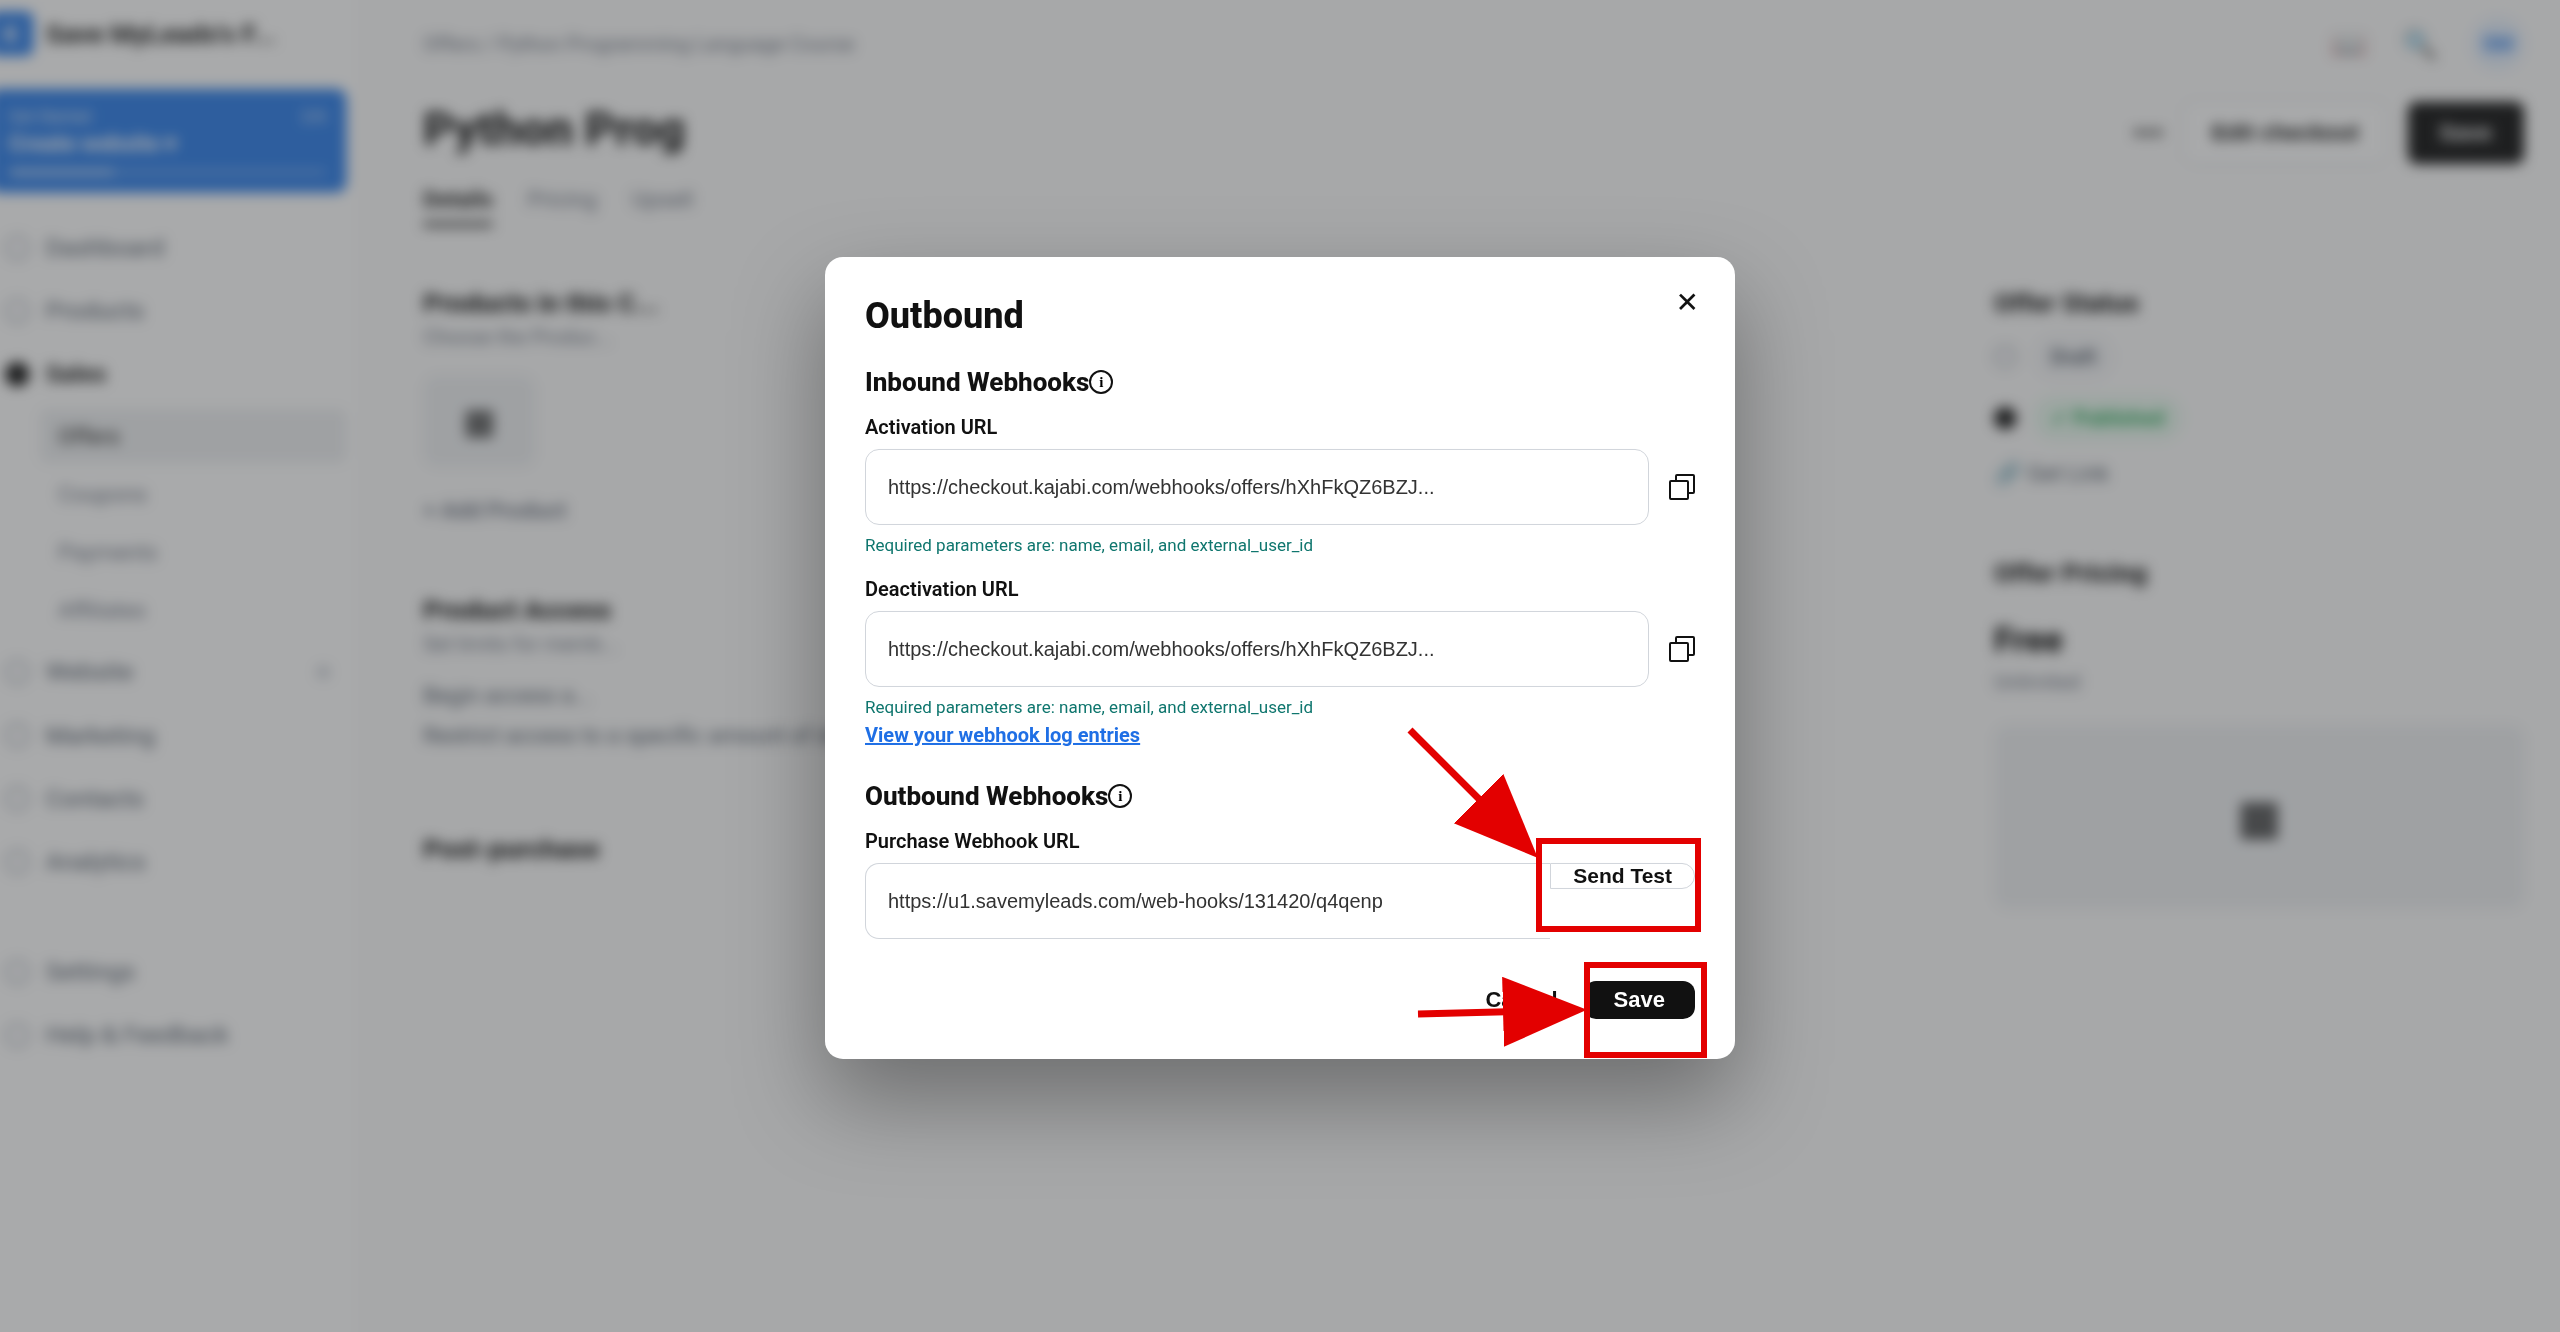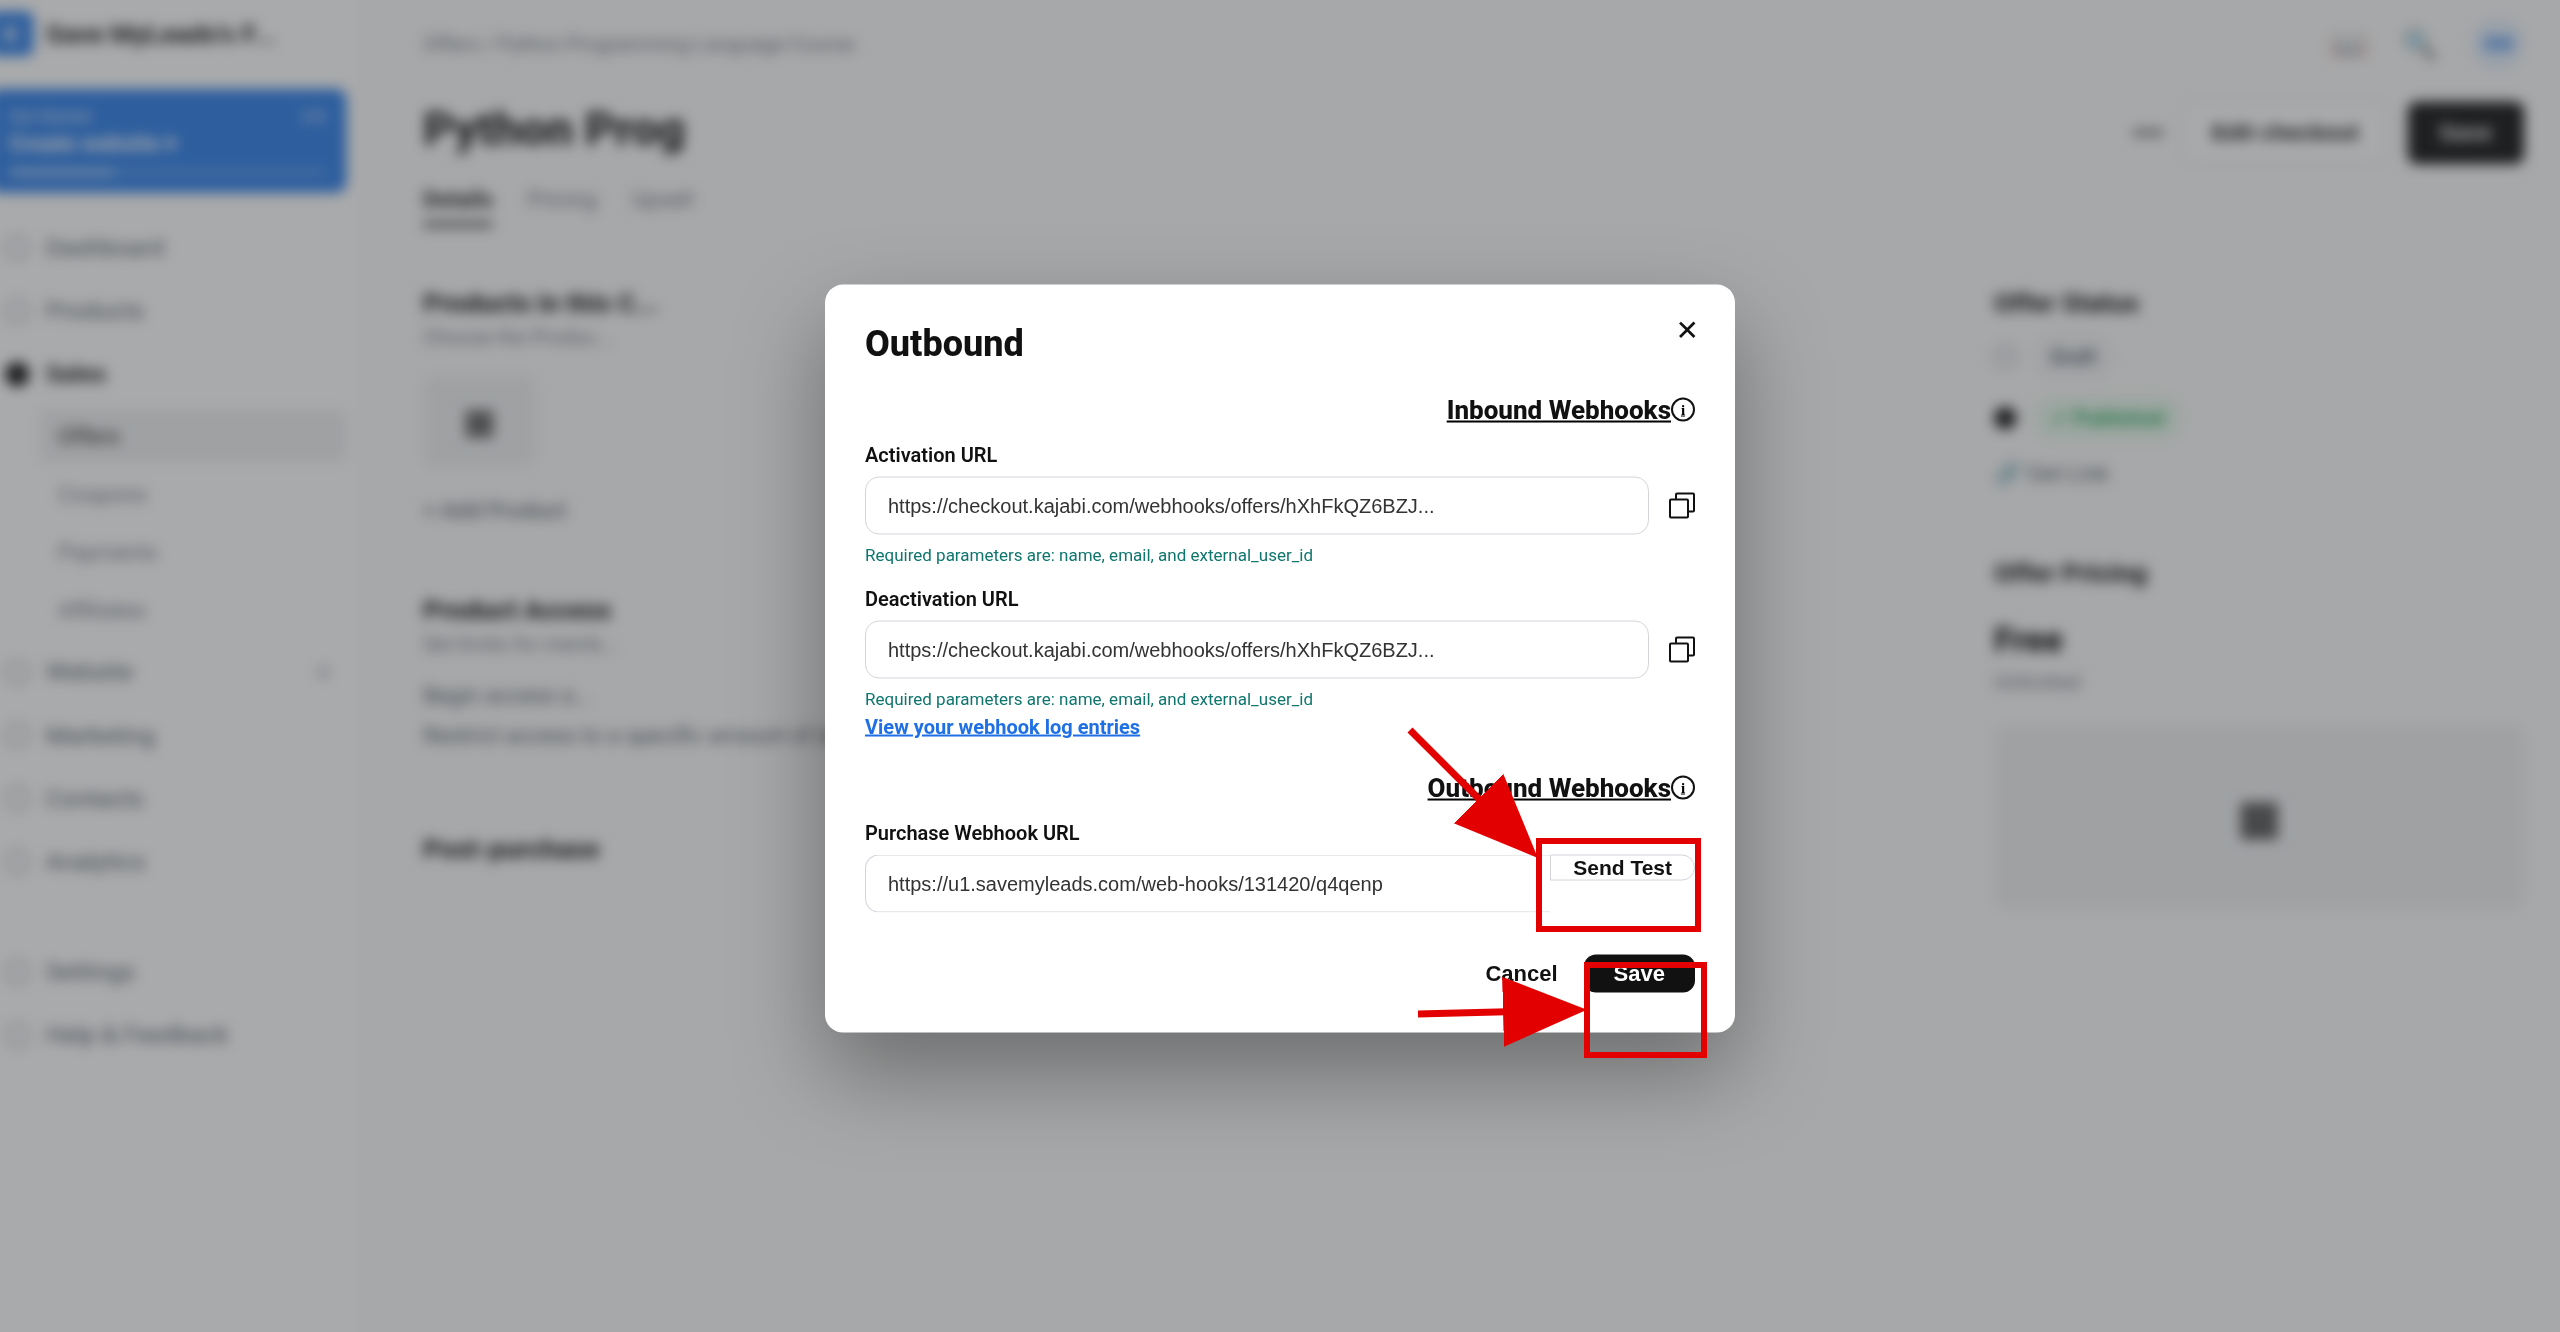--- a/index.html
+++ b/index.html
@@ -53,26 +53,26 @@
 .radio.fill { background: #111; border-color: #111; }
 .getlink { margin-top: 20px; font-size: 22px; color: #4b5563; }
 
 
 .dim { position: absolute; inset: 0; background: rgba(50,52,55,0.42); }
 
 
 .modal { position: absolute; left: 50%; top: 50%; transform: translate(-50%, -51%); width: 910px; background: #fff; border-radius: 18px; padding: 38px 40px 40px 40px; box-shadow: 0 40px 90px rgba(0,0,0,.35); }
 .modal h1 { font-size: 36px; font-weight: 800; color: #111; margin-bottom: 30px; }
 .modal .close { position: absolute; top: 32px; right: 36px; font-size: 28px; color: #111; cursor: pointer; line-height: 1; }
-.sect-head { display: flex; align-items: center; justify-content: flex-end; margin: 12px 0 18px; text-decoration: underline; }
+.sect-head { display: flex; align-items: center; justify-content: flex-start; margin: 12px 0 18px; }
 .sect-head h2 { font-size: 26px; font-weight: 800; color: #111; }
 .info-icon { width: 24px; height: 24px; border: 2px solid #111; border-radius: 50%; display: flex; align-items: center; justify-content: center; font-size: 15px; font-weight: 700; font-family: Georgia, serif; }
 .field-label { font-size: 20px; color: #111; font-weight: 600; margin: 14px 0 10px; }
 .input-row { display: flex; align-items: center; gap: 20px; }
-.input { flex: 1; height: 58px; border: 1px solid #d1d5db; border-radius: 14px; padding: 0 22px; font-size: 20px; color: #333; background: #fff; white-space: nowrap; overflow: hidden; text-overflow: ellipsis; }
+.input { flex: 1; height: 76px; border: 1px solid #d1d5db; border-radius: 14px; padding: 0 22px; font-size: 20px; color: #333; background: #fff; white-space: nowrap; overflow: hidden; text-overflow: ellipsis; }
 .copy-icon { width: 26px; height: 26px; position: relative; flex-shrink: 0; }
 .copy-icon::before, .copy-icon::after { content: ""; position: absolute; border: 2px solid #111; border-radius: 2px; }
 .copy-icon::before { width: 16px; height: 16px; top: 0; right: 0; }
 .copy-icon::after { width: 16px; height: 16px; bottom: 0; left: 0; background: #fff; }
 .hint { font-size: 17px; color: #0f766e; margin-top: 10px; }
 .link-blue { color: #1f6fe5; text-decoration: underline; font-weight: 700; font-size: 20px; margin-top: 6px; display: inline-block; }
 .send-test-wrap { display: flex; align-items: flex-start; }
 .send-test-wrap .input { border-top-right-radius: 0; border-bottom-right-radius: 0; border-right: none; }
 .btn-sendtest { border: 1px solid #d1d5db; border-top-right-radius: 14px; border-bottom-right-radius: 14px; padding: 0 22px; font-size: 21px; font-weight: 700; background: #fff; color: #111; display: flex; align-items: center; }
 .modal-footer { display: flex; justify-content: flex-end; align-items: center; gap: 26px; margin-top: 42px; }

